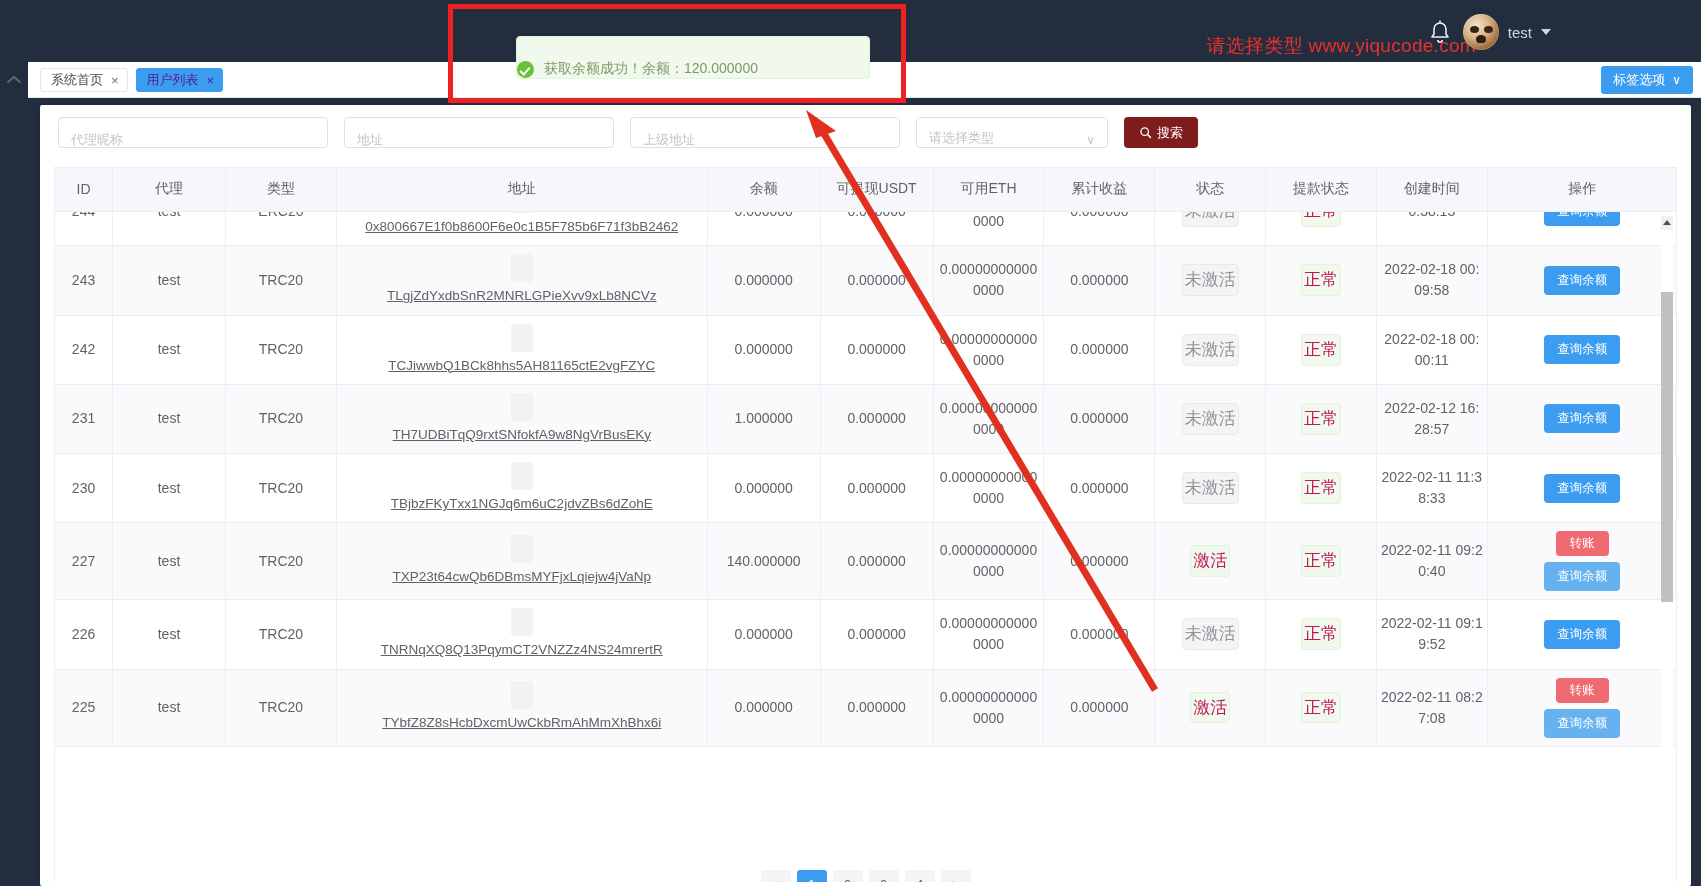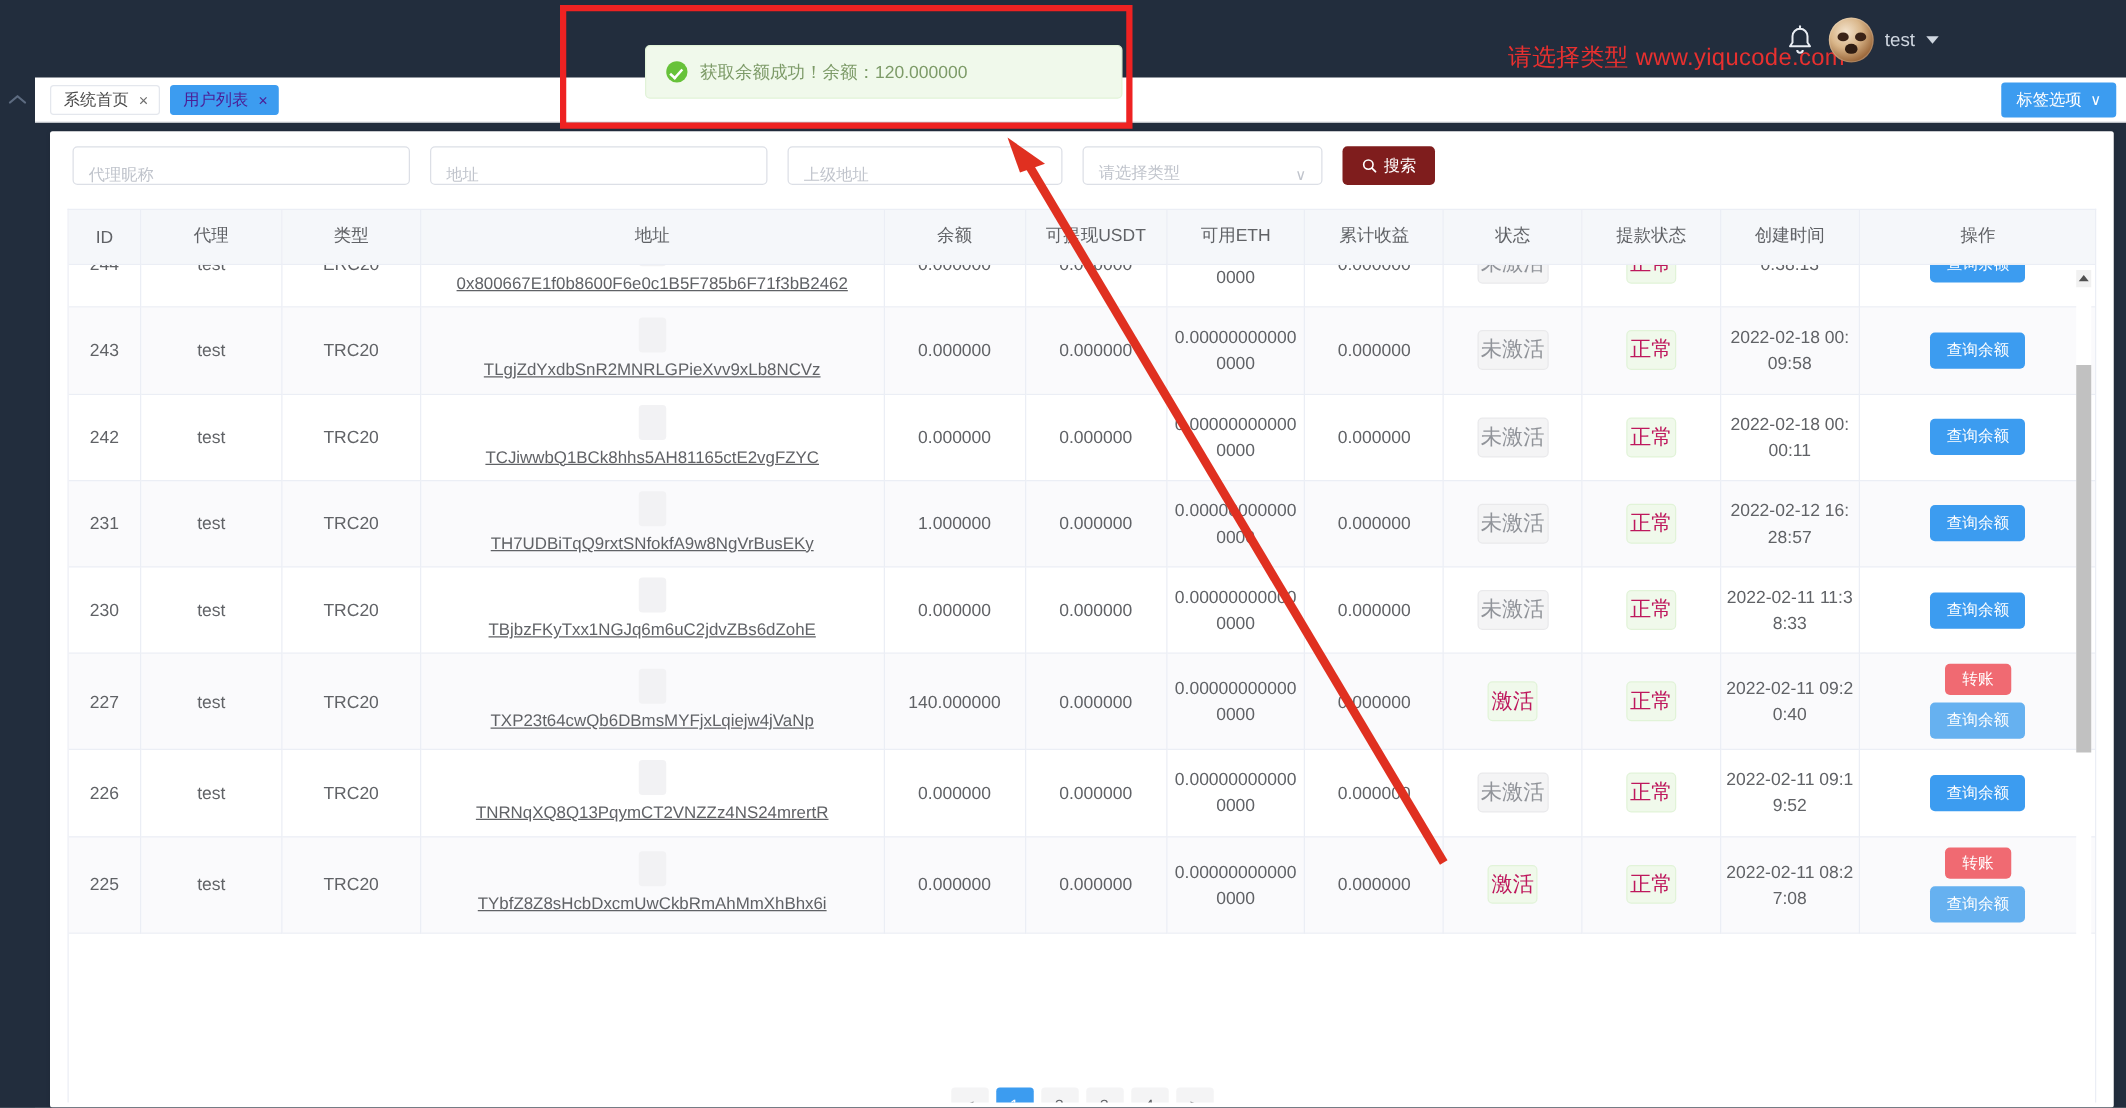--- a/index.html
+++ b/index.html
@@ -101,21 +101,21 @@
     padding: 0 12px; font-size: 13px; color: #c0c4cc;
     position: relative;
   }
   .fld input {
     border: 0; outline: 0; width: 100%; font-size: 13px; color: #606266;
     font-family: inherit; background: transparent;
   }
   .fld input::placeholder { color: #c0c4cc; }
   .f1 { width: 270px; }
   .f2 { width: 270px; }
-  .f3 { width: 220px; }
+  .f3 { width: 270px; }
   .f4 { width: 192px; justify-content: space-between; cursor: pointer; }
   .sel-chev { color:#c0c4cc; font-size: 12px; margin-left: 8px; }
   .search-btn {
     height: 31px; padding: 0 15px; background: #7f1d1d; color: #fff;
     border: 0; border-radius: 4px; font-size: 13px; cursor: pointer;
     display: flex; align-items: center; gap: 5px; font-family: inherit;
   }
 
   
   .tablewrap {
@@ -193,23 +193,23 @@
   }
   .pg {
     min-width: 30px; height: 28px; background:#f4f4f5; color:#606266;
     border-radius: 3px; font-size: 13px; display:flex;
     align-items:center; justify-content:center; padding: 0 8px; cursor:pointer;
   }
   .pg.active { background:#3c9cf0; color:#fff; }
 
   
   .toast {
-    position: absolute; left: 516px; top: 36px; width: 382px; height: 43px;
+    position: absolute; left: 516px; top: 36px; width: 354px; height: 43px;
     background: #f0f9eb; border: 1px solid #e1f3d8; border-radius: 4px;
-    display: flex; align-items: center; padding-left: 16px; gap: 10px;
+    display: flex; align-items: flex-end; padding-left: 0; gap: 10px;
     z-index: 40;
   }
   .toast-ico {
     width: 17px; height: 17px; border-radius: 50%; background: #67c23a;
     position: relative; flex: none;
   }
   .toast-ico::after {
     content: ''; position: absolute; left: 5px; top: 3.5px;
     width: 4px; height: 8px; border: solid #fff;
     border-width: 0 2px 2px 0; transform: rotate(42deg);

